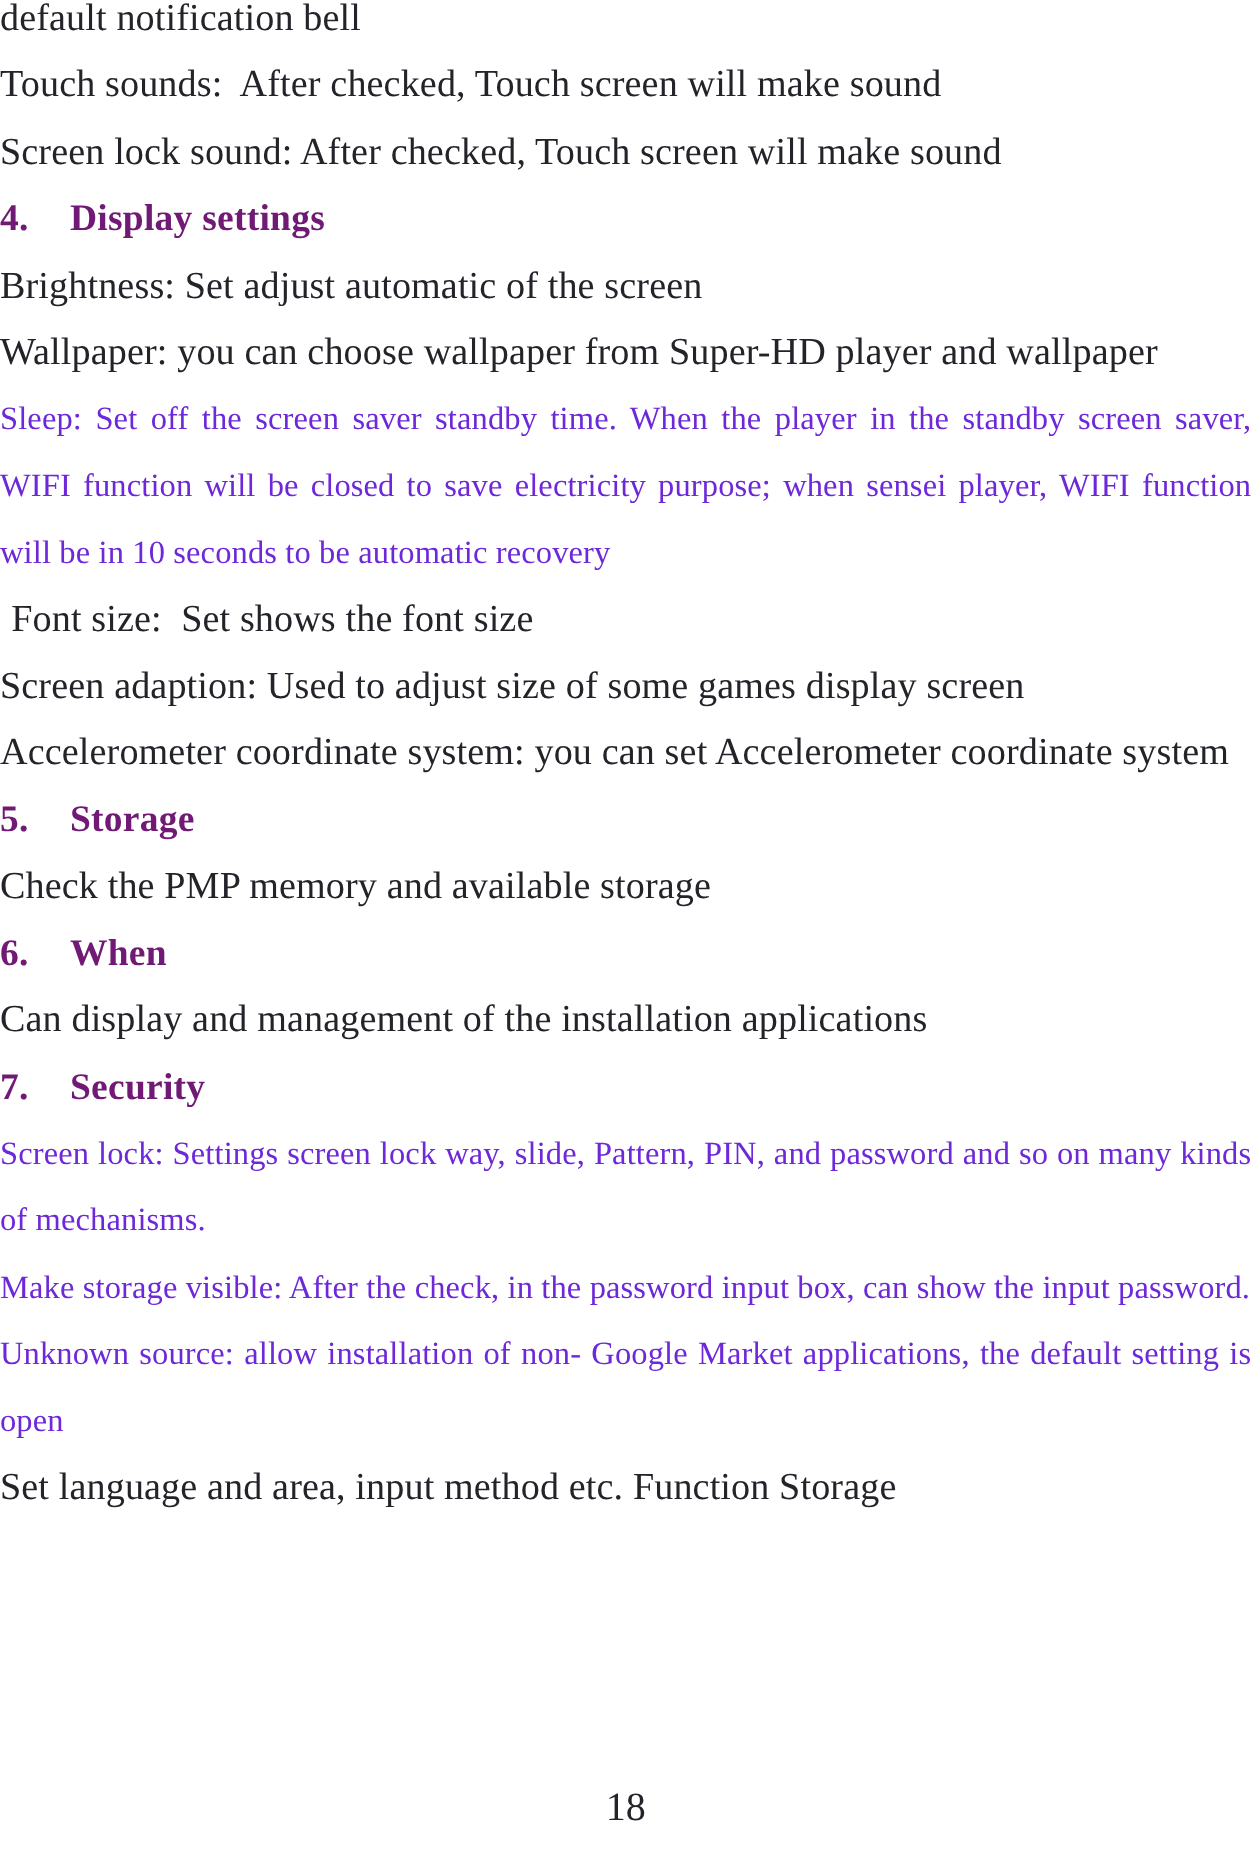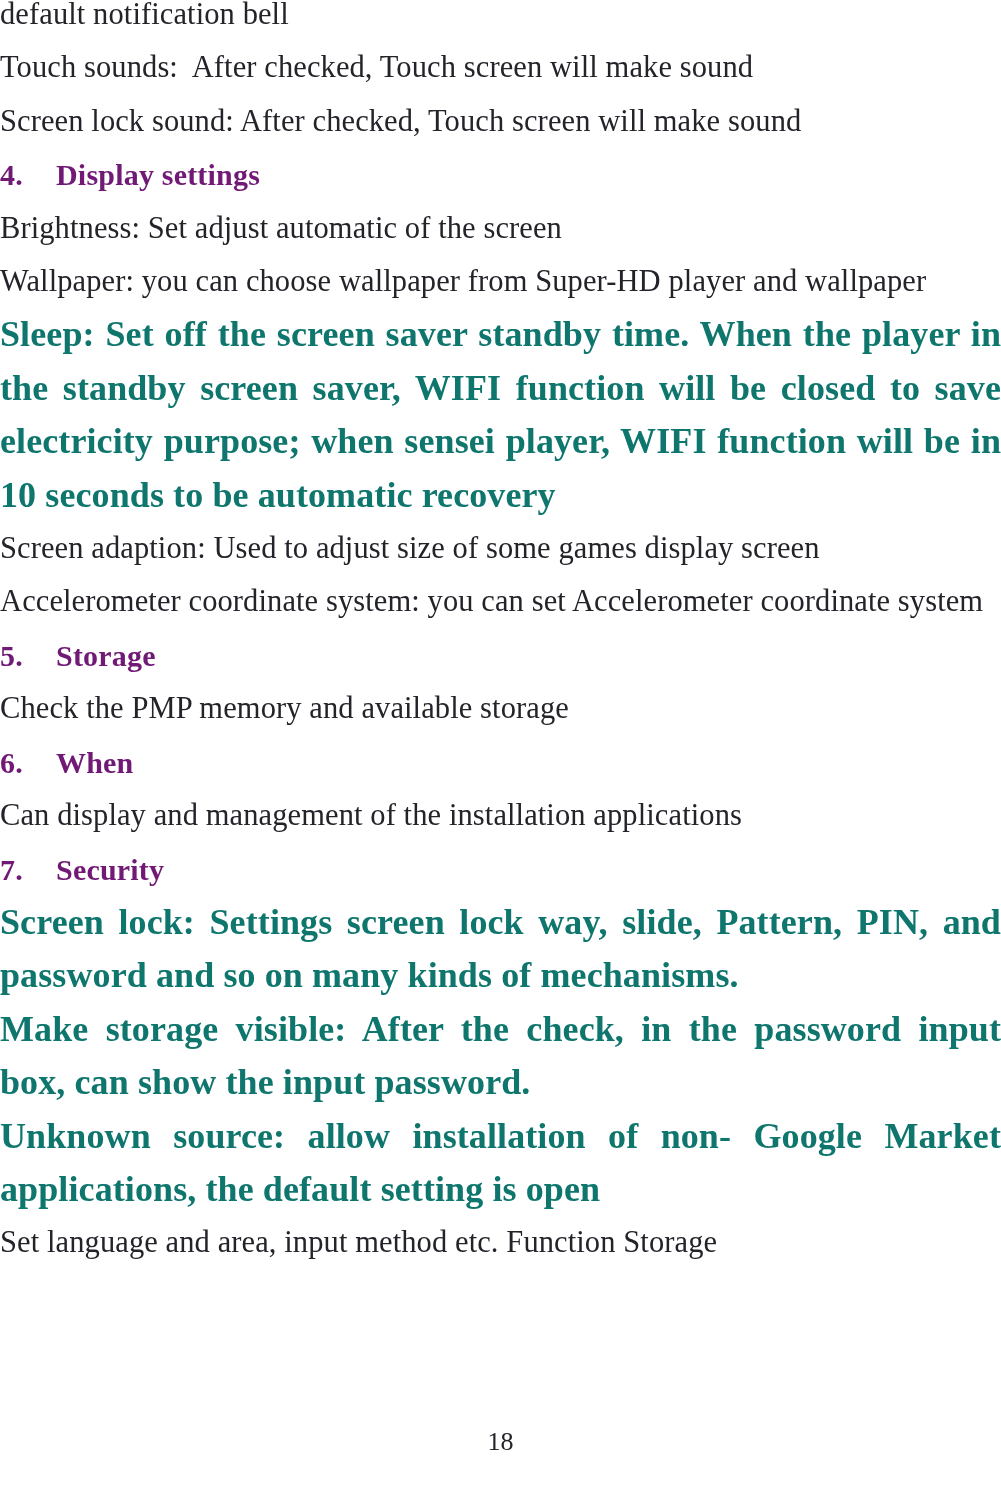--- a/index.html
+++ b/index.html
@@ -29,28 +29,27 @@
     width: 1001px;
   }
   .line {
     font-size: 30.5px;
     line-height: 53.4px;
     letter-spacing: 0.1px;
     white-space: pre;
     color: #23232a;
   }
   .para {
-    font-size: 36px;
+    font-size: 26px;
     line-height: 53.4px;
     letter-spacing: 0.1px;
     text-align: justify;
     text-align-last: left;
-    color: #0f766e;
+    color: #6d28d9;
     margin: 0;
-    font-weight: bold;
   }
   .heading {
     font-size: 30px;
     line-height: 53.4px;
     font-weight: bold;
     color: #701a75;
     white-space: pre;
     letter-spacing: 0.2px;
   }
   .heading .num {
@@ -59,37 +58,38 @@
   }
   .indented {
     padding-left: 9px;
   }
   #page-number {
     position: absolute;
     left: 0;
     top: 1427px;
     width: 1001px;
     text-align: center;
-    font-size: 26px;
+    font-size: 32px;
     color: #23232a;
     font-family: "Liberation Serif", "DejaVu Serif", serif;
   }
 </style>
 </head>
 <body>
 
 <div id="page">
   <div id="content">
       <div class="line">default notification bell</div>
       <div class="line">Touch sounds:  After checked, Touch screen will make sound</div>
       <div class="line">Screen lock sound: After checked, Touch screen will make sound</div>
       <div class="heading"><span class="num">4.</span><span>Display settings</span></div>
       <div class="line">Brightness: Set adjust automatic of the screen</div>
       <div class="line">Wallpaper: you can choose wallpaper from Super-HD player and wallpaper</div>
       <p class="para">Sleep: Set off the screen saver standby time. When the player in the standby screen saver, WIFI function will be closed to save electricity purpose; when sensei player, WIFI function will be in 10 seconds to be automatic recovery</p>
+      <div class="line indented">Font size:  Set shows the font size</div>
       <div class="line">Screen adaption: Used to adjust size of some games display screen</div>
       <div class="line">Accelerometer coordinate system: you can set Accelerometer coordinate system</div>
       <div class="heading"><span class="num">5.</span><span>Storage</span></div>
       <div class="line">Check the PMP memory and available storage</div>
       <div class="heading"><span class="num">6.</span><span>When</span></div>
       <div class="line">Can display and management of the installation applications</div>
       <div class="heading"><span class="num">7.</span><span>Security</span></div>
       <p class="para">Screen lock: Settings screen lock way, slide, Pattern, PIN, and password and so on many kinds of mechanisms.</p>
       <p class="para">Make storage visible: After the check, in the password input box, can show the input password.</p>
       <p class="para">Unknown source: allow installation of non- Google Market applications, the default setting is open</p>

